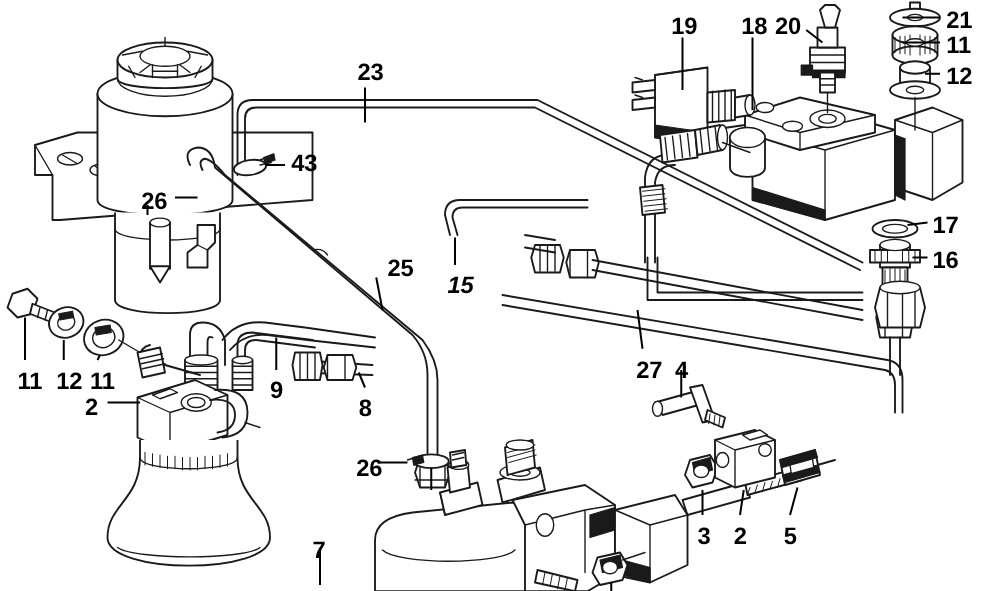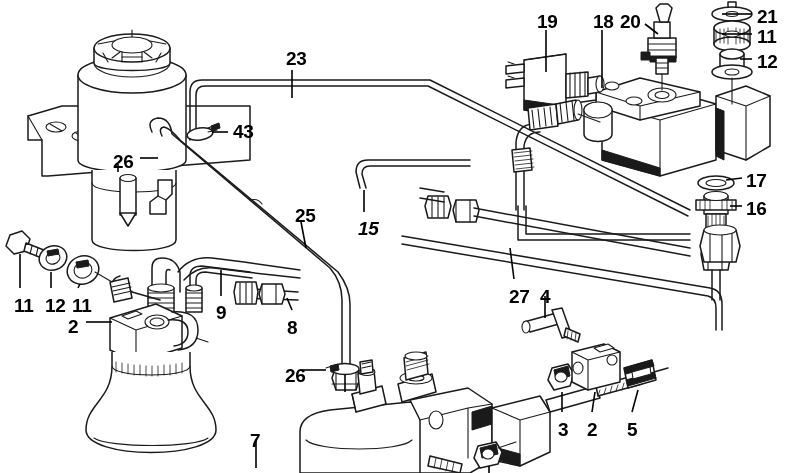--- a/index.html
+++ b/index.html
@@ -423,21 +423,21 @@
   <div class="callout" style="left:233px;top:122px;">43</div>
   <div class="callout" style="left:113px;top:152px;">26</div>
   <div class="callout" style="left:537px;top:12px;">19</div>
   <div class="callout" style="left:593px;top:12px;">18</div>
   <div class="callout" style="left:620px;top:12px;text-align:right;">20</div>
   <div class="callout" style="left:757px;top:7px;text-align:center;">21</div>
   <div class="callout" style="left:757px;top:27px;">11</div>
   <div class="callout" style="left:757px;top:52px;">12</div>
   <div class="callout" style="left:746px;top:171px;">17</div>
   <div class="callout" style="left:746px;top:199px;">16</div>
-  <div class="callout" style="left:295px;top:206px;">25</div>
+  <div class="callout" style="left:310px;top:206px;">25</div>
   <div class="callout" style="left:358px;top:219px;font-style:italic;">15</div>
   <div class="callout" style="left:14px;top:296px;">11</div>
   <div class="callout" style="left:45px;top:296px;">12</div>
   <div class="callout" style="left:72px;top:296px;">11</div>
   <div class="callout" style="left:68px;top:317px;">2</div>
   <div class="callout" style="left:216px;top:303px;">9</div>
   <div class="callout" style="left:287px;top:318px;">8</div>
   <div class="callout" style="left:285px;top:366px;">26</div>
   <div class="callout" style="left:509px;top:287px;">27</div>
   <div class="callout" style="left:540px;top:287px;">4</div>

